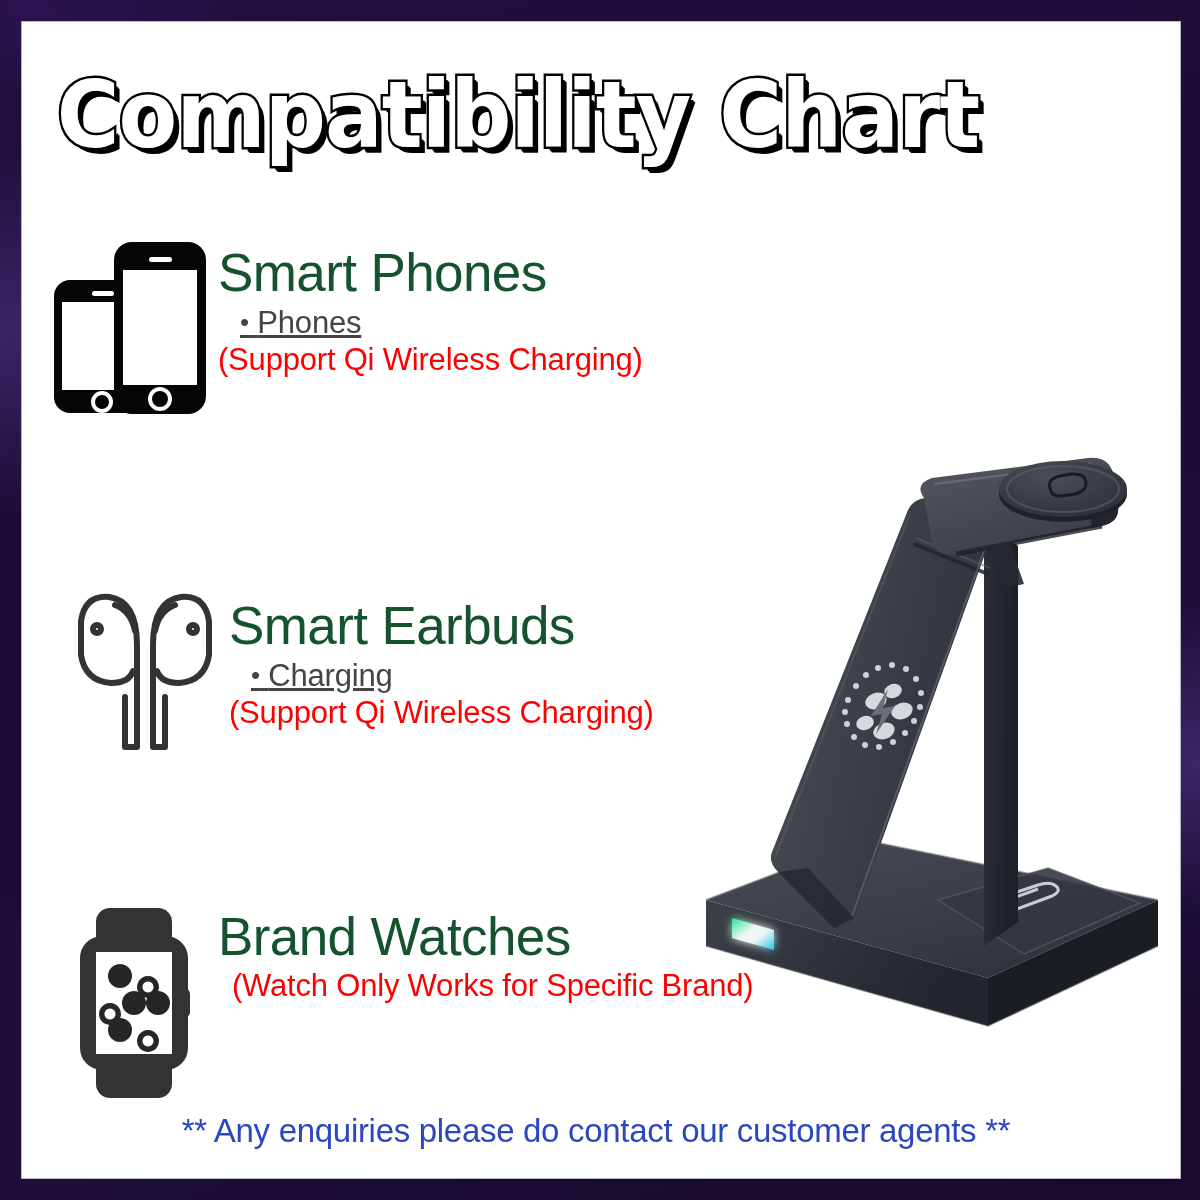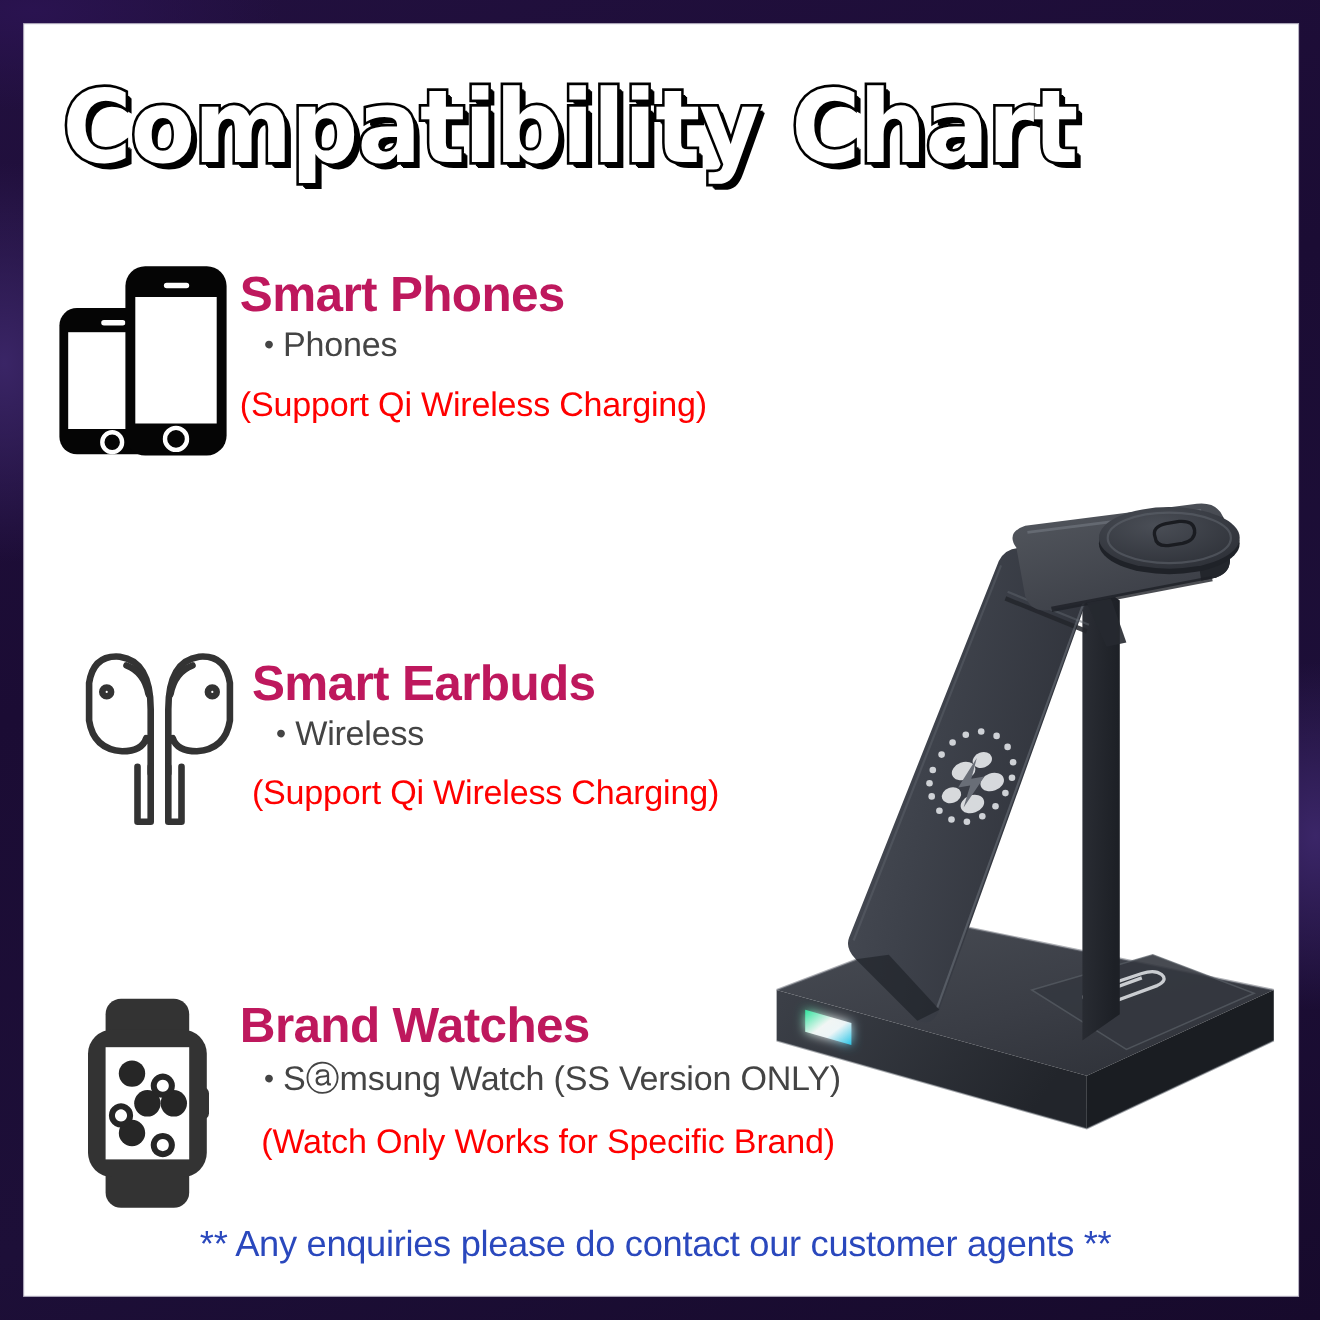--- a/index.html
+++ b/index.html
@@ -55,41 +55,42 @@
   
   .section { position: absolute; }
 
   .sec-icon {
     position: absolute;
     left: 0; top: 0;
   }
   .sec-text { position: absolute; }
 
   .sec-title {
-    font-size: 45px;
-    font-weight: bold;
-    color: #be185d;
+    font-size: 53px;
+    font-weight: normal;
+    color: #14532d;
     letter-spacing: -0.6px;
     white-space: nowrap;
   }
   .bullet-line {
     font-size: 31px;
     color: #444444;
     letter-spacing: -0.2px;
     white-space: nowrap;
     margin-top: 2px;
     padding-left: 22px;
+    text-decoration: underline;
   }
   .bullet-line .dot { font-size: 26px; vertical-align: 2px; }
   .note {
     font-size: 31px;
     color: #ff0000;
     letter-spacing: -0.2px;
     white-space: nowrap;
-    margin-top: 18px;
+    margin-top: 1px;
   }
   .note.indent { padding-left: 14px; text-align: center; }
 
   
   .footer {
     position: absolute;
     left: 0; bottom: 28px; width: 1148px;
     text-align: center;
     font-size: 33px;
     color: #2a48bd;
@@ -296,21 +297,21 @@
 
             <path d="M78 118 L78 60 Q78 16 106 12 Q130 10 134 36 L134 70 Q130 96 104 98 Q86 98 82 86"></path>
             <path d="M78 112 L78 162 L90 162 L90 112"></path>
             <path d="M100 20 q-16 6 -20 26"></path>
             <circle cx="118" cy="44" r="4"></circle>
           </g>
         </svg>
       </div>
       <div class="sec-text" style="left:168px; top:28px;">
         <div class="sec-title">Smart Earbuds</div>
-        <div class="bullet-line"><span class="dot">•</span> <span>Wireless</span></div>
+        <div class="bullet-line"><span class="dot">•</span> <span>Charging</span></div>
         <div class="note">(Support Qi Wireless Charging)</div>
       </div>
     </div>
 
     <div class="section" style="left:28px; top:860px; width:780px; height:230px;">
       <div class="sec-icon" style="left:16px; top:24px;">
         <svg width="140" height="195" viewBox="0 0 140 195">
 
           <rect x="30" y="2" width="76" height="42" rx="14" fill="#333333"></rect>
           <rect x="30" y="150" width="76" height="42" rx="14" fill="#333333"></rect>
@@ -329,21 +330,20 @@
           </g>
           <g fill="#262626">
             <path d="M82 70 a11 11 0 1 0 0.01 0 z m0 5.5 a5.5 5.5 0 1 1 -0.01 0 z"></path>
             <path d="M44 97 a11 11 0 1 0 0.01 0 z m0 5.5 a5.5 5.5 0 1 1 -0.01 0 z"></path>
             <path d="M82 124 a11 11 0 1 0 0.01 0 z m0 5.5 a5.5 5.5 0 1 1 -0.01 0 z"></path>
           </g>
         </svg>
       </div>
       <div class="sec-text" style="left:168px; top:24px;">
         <div class="sec-title">Brand Watches</div>
-        <div class="bullet-line"><span class="dot">•</span> <span>Sⓐmsung Watch (SS Version ONLY)</span></div>
         <div class="note indent">(Watch Only Works for Specific Brand)</div>
       </div>
     </div>
 
     <div class="footer">** Any enquiries please do contact our customer agents **</div>
 
   </div>
 </div>
 
 </body></html>

